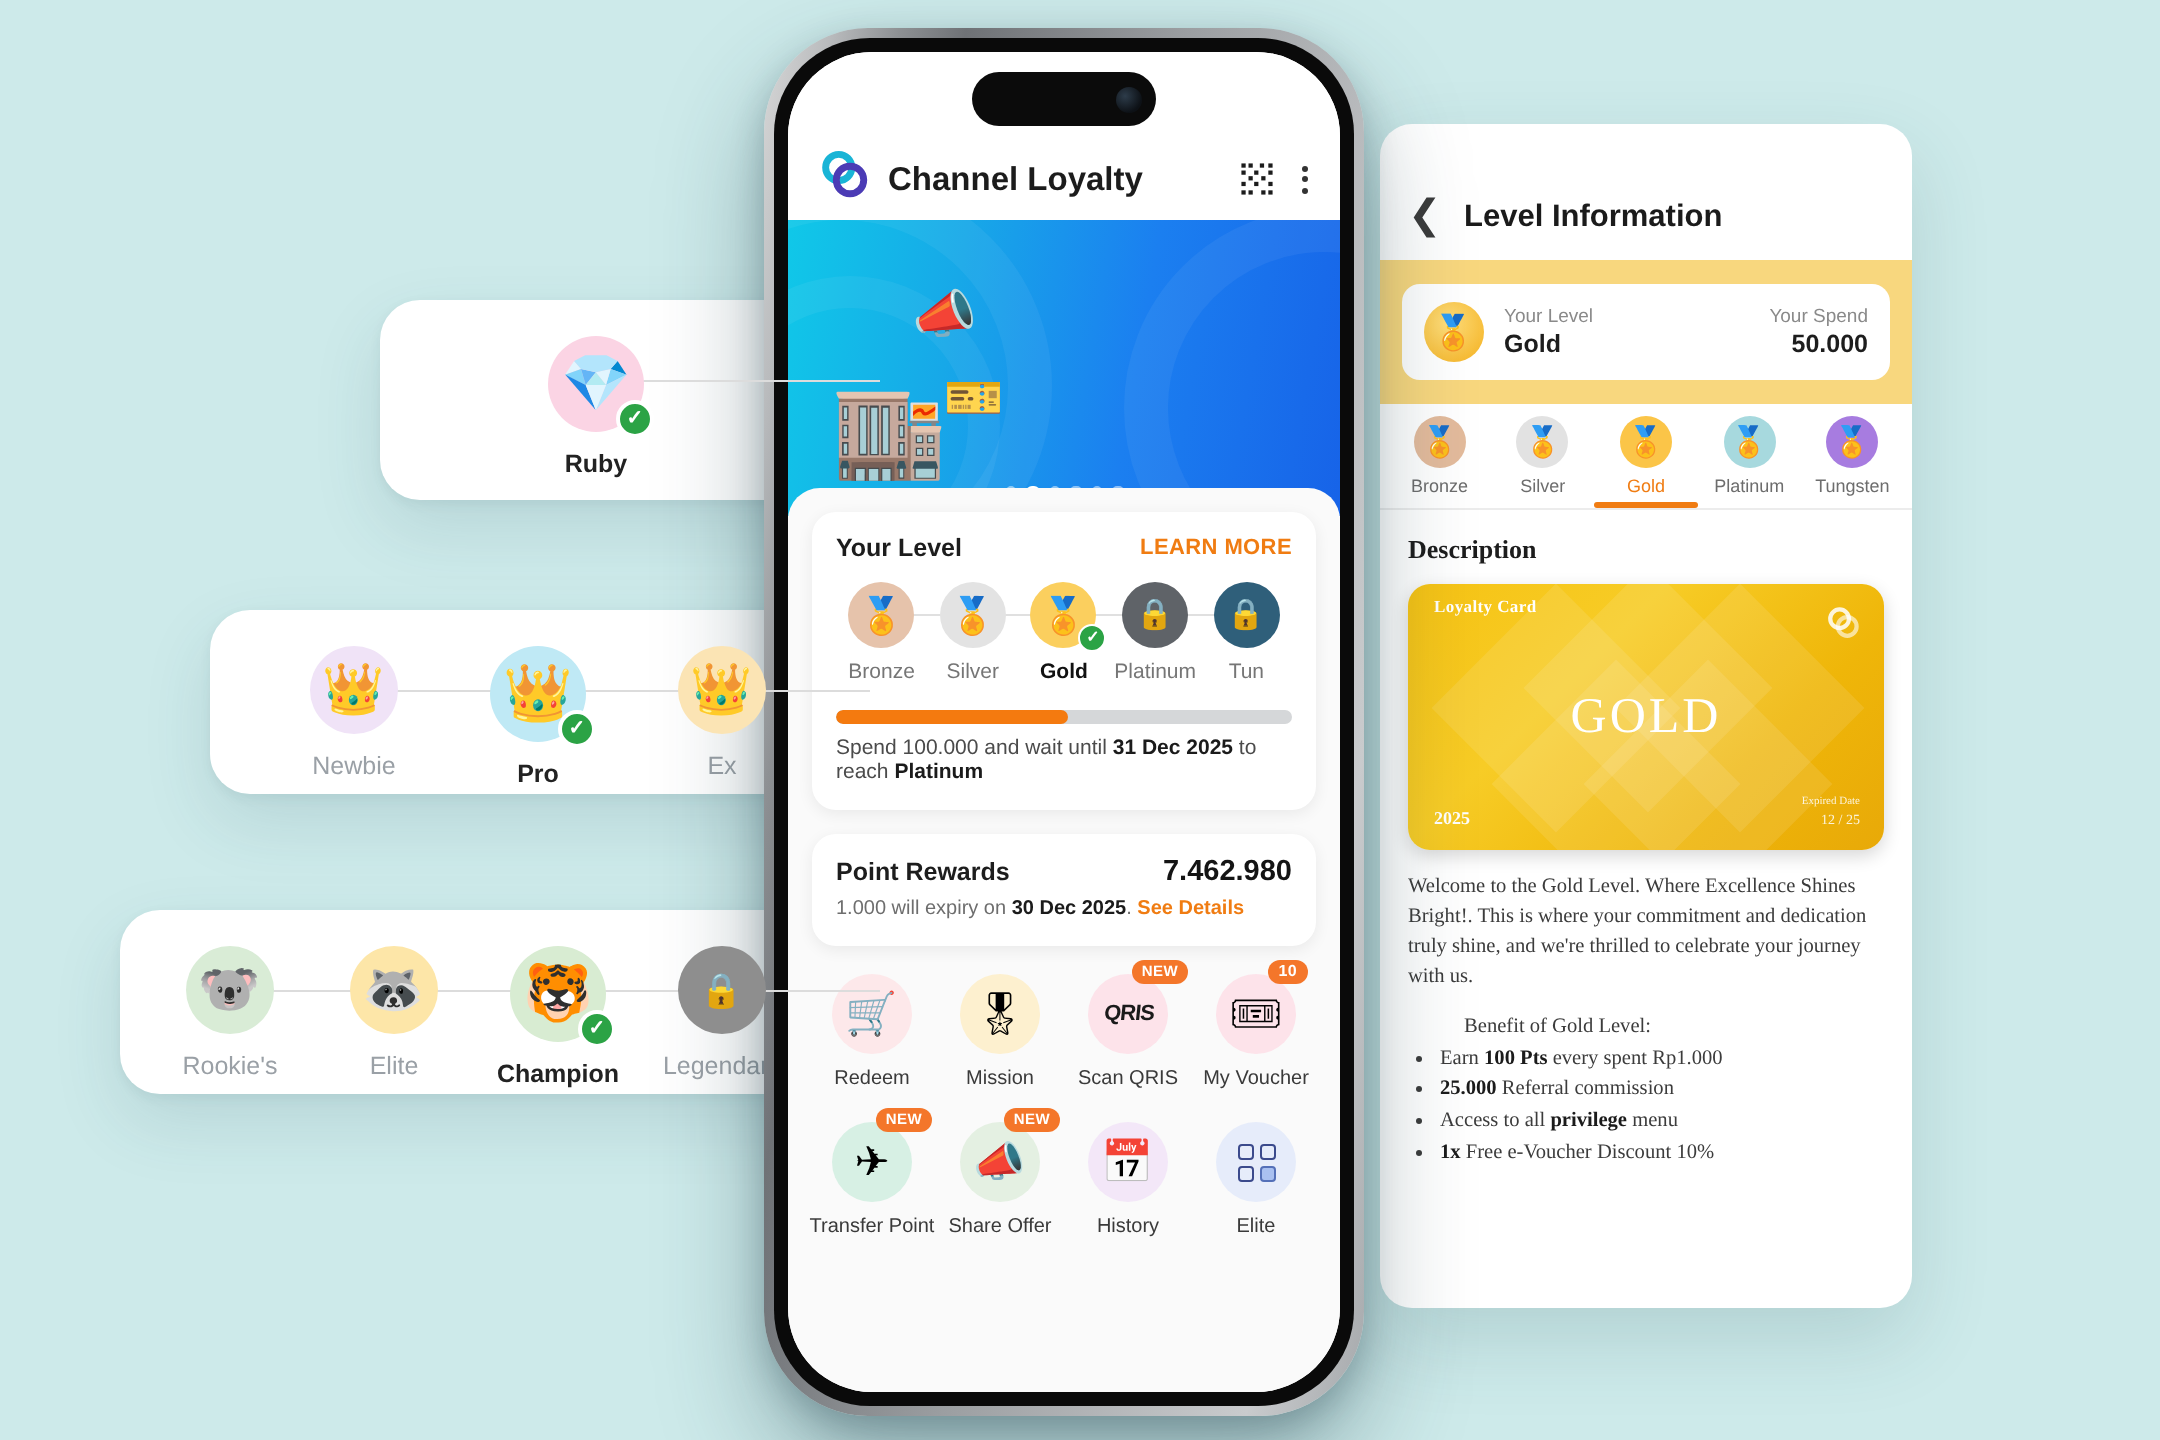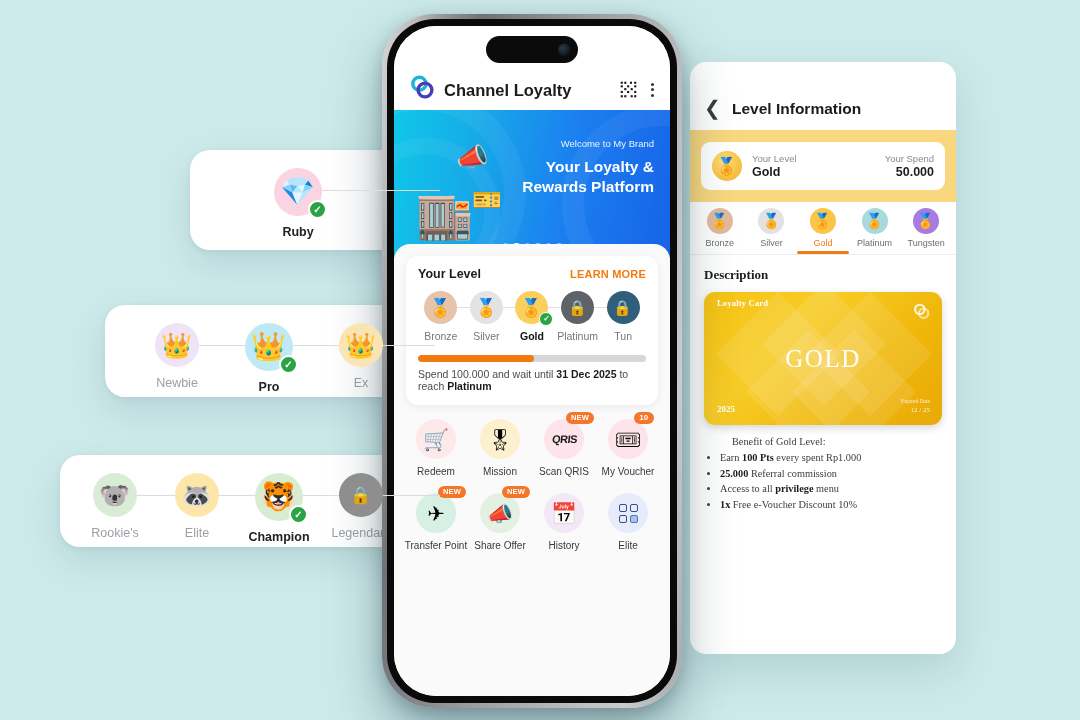--- a/index.html
+++ b/index.html
@@ -374,20 +374,21 @@
           <circle cx="25" cy="24" r="11" fill="none" stroke="#ffffff" stroke-width="5" opacity=".6"></circle>
         </svg>
         <div class="gc-gold">GOLD</div>
         <div class="gc-year">2025</div>
         <div class="gc-exp">
           <div class="t">Expired Date</div>
           <div class="v">12 / 25</div>
         </div>
       </div>
 
+      <div class="rp-desc">Welcome to the Gold Level. Where Excellence Shines Bright!. This is where your commitment and dedication truly shine, and we're thrilled to celebrate your journey with us.</div>
       <div class="rp-benefit-title">Benefit of Gold Level:</div>
       <ul class="rp-benefits">
         <li><span>Earn </span><b>100 Pts</b><span> every spent Rp1.000</span></li>
         <li><span></span><b>25.000</b><span> Referral commission</span></li>
         <li><span>Access to all </span><b>privilege</b><span> menu</span></li>
         <li><span></span><b>1x</b><span> Free e-Voucher Discount 10%</span></li>
       </ul>
     </div>
   </div>
 
@@ -435,27 +436,20 @@
 
         <div class="banner">
           <div class="ring r1"></div>
             <div class="ring r2"></div>
             <div class="ring r3"></div>
           <div class="b-art">
             <span class="shop">🏬</span>
             <span class="mega">📣</span>
             <span class="tick">🎫</span>
           </div>
-          <div class="banner-txt">
-            <div class="b-sub">Welcome to My Brand</div>
-            <div class="b-title">
-              <span>Your Loyalty &amp;</span><br>
-              <span>Rewards Platform</span>
-            </div>
-          </div>
           <div class="dots">
             <i></i>
             <i class="on"></i>
             <i></i>
             <i></i>
             <i></i>
             <i></i>
           </div>
         </div>
 
@@ -498,20 +492,29 @@
             </div>
 
             <div class="progress">
               <span id="prog-fill" style="width: 51%;"></span>
             </div>
             <div class="prog-note">
               <span>Spend 100.000 and wait until </span><b>31 Dec 2025</b><span> to reach </span><b>Platinum</b>
             </div>
           </div>
 
+          <div class="wcard points-card">
+            <div class="pts-row">
+              <div class="pts-title">Point Rewards</div>
+              <div class="pts-val">7.462.980</div>
+            </div>
+            <div class="pts-sub">
+              <span>1.000 will expiry on </span><b>30 Dec 2025</b><span>. </span><span class="lnk">See Details</span>
+            </div>
+          </div>
 
           <div class="menu-grid">
             <div class="menu-item">
               <div class="mi-ico" style="background:#fde8ea">🛒</div>
               <div class="mi-lbl">Redeem</div>
             </div>
             <div class="menu-item">
               <div class="mi-ico" style="background:#fdf0cf">🎖</div>
               <div class="mi-lbl">Mission</div>
             </div>

